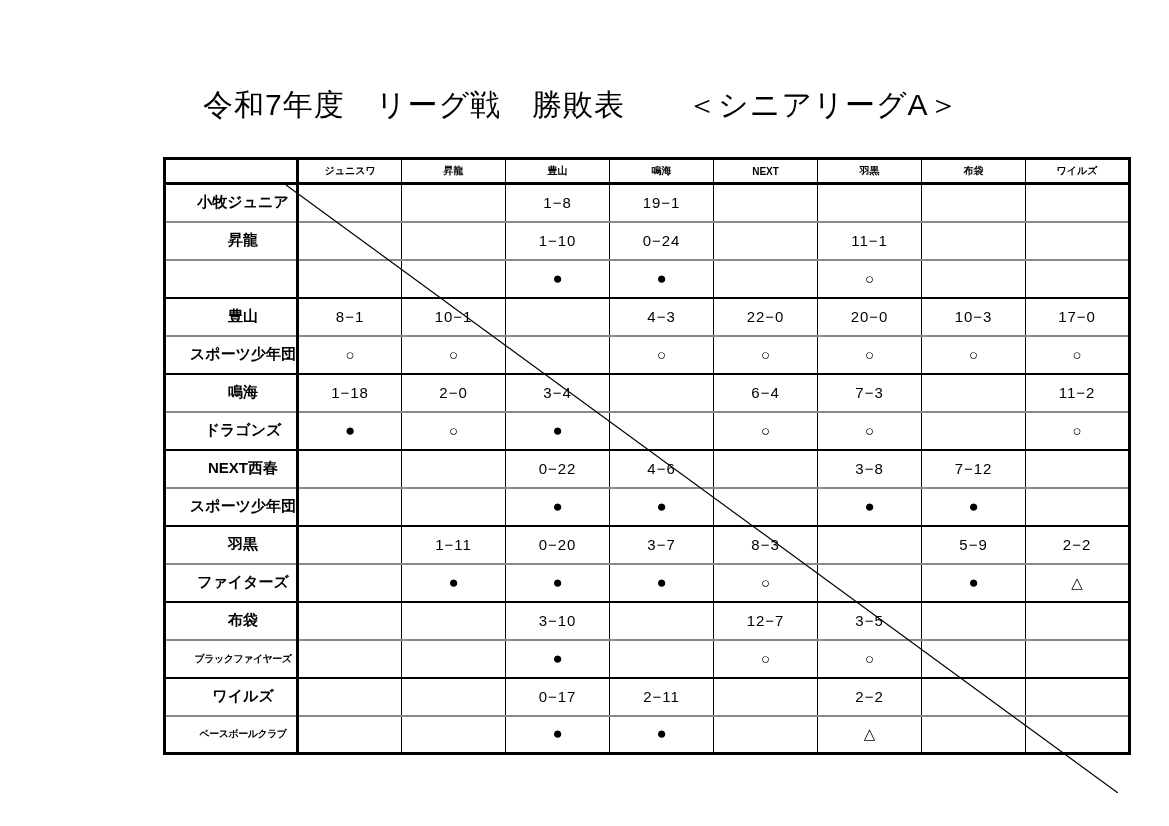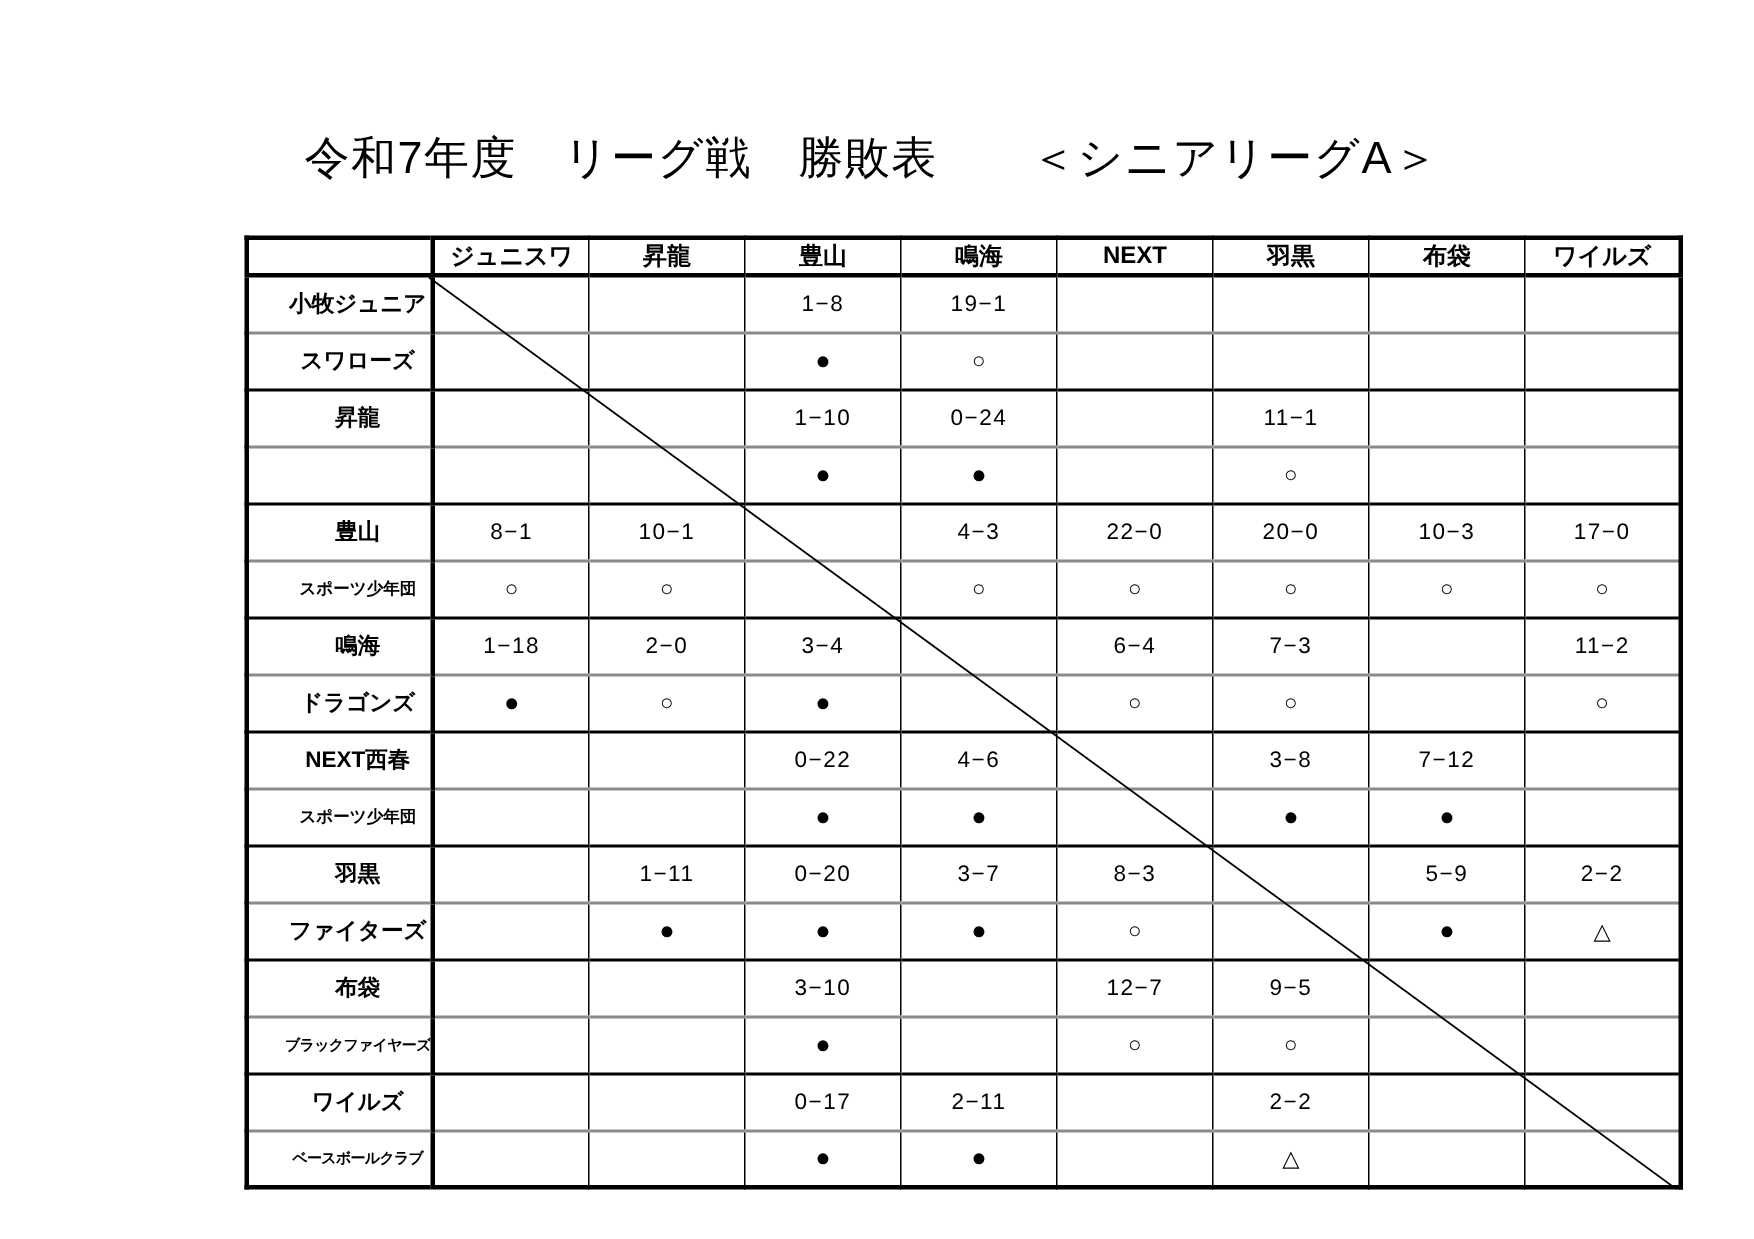--- a/index.html
+++ b/index.html
@@ -31,34 +31,34 @@
   }
   th, td {
     padding: 0;
     text-align: center;
     vertical-align: middle;
     white-space: nowrap;
     overflow: hidden;
   }
   th {
     width: 104px; height: 25px;
-    font-size: 16px; font-weight: bold;
+    font-size: 10px; font-weight: bold;
     border-right: 1px solid #000;
     border-bottom: 3px solid #000;
   }
   th.name-col, td.name-col { width: 120px; border-right: 3px solid #000; }
   tbody tr { height: 38px; }
   td {
     border-right: 1px solid #000;
     font-size: 15px;
   }
   tr.score-row td { border-bottom: 2px solid #8a8a8a; }
   tr.mark-row td { border-bottom: 2px solid #000; }
   td.name-col { font-weight: bold; font-size: 15px; padding-left: 24px; }
-  td.name-col.sm { font-size: 11px; margin-top: 32px; }
+  td.name-col.sm { font-size: 15px; margin-top: 32px; }
   td.name-col.xs { font-size: 10px; letter-spacing: -0.5px; margin-top: 48px; }
   td.score-cell { letter-spacing: 1px; }
   td.mark-cell { font-size: 15px; }
   td.mark-cell.filled { font-size: 17px; }
   svg.diagonal {
     position: absolute;
     left: 3px; top: 3px;
     pointer-events: none;
   }
 </style>
@@ -87,31 +87,20 @@
           <td class="name-col">小牧ジュニア</td>
           <td class="score-cell"></td>
           <td class="score-cell"></td>
           <td class="score-cell">1−8</td>
           <td class="score-cell">19−1</td>
           <td class="score-cell"></td>
           <td class="score-cell"></td>
           <td class="score-cell"></td>
           <td class="score-cell"></td>
         </tr>
-        <tr class="mark-row">
-          <td class="name-col">スワローズ</td>
-          <td class="mark-cell"></td>
-          <td class="mark-cell"></td>
-          <td class="mark-cell filled">●</td>
-          <td class="mark-cell">○</td>
-          <td class="mark-cell"></td>
-          <td class="mark-cell"></td>
-          <td class="mark-cell"></td>
-          <td class="mark-cell"></td>
-        </tr>
         <tr class="score-row">
           <td class="name-col">昇龍</td>
           <td class="score-cell"></td>
           <td class="score-cell"></td>
           <td class="score-cell">1−10</td>
           <td class="score-cell">0−24</td>
           <td class="score-cell"></td>
           <td class="score-cell">11−1</td>
           <td class="score-cell"></td>
           <td class="score-cell"></td>
@@ -215,21 +204,21 @@
           <td class="mark-cell filled">●</td>
           <td class="mark-cell">△</td>
         </tr>
         <tr class="score-row">
           <td class="name-col">布袋</td>
           <td class="score-cell"></td>
           <td class="score-cell"></td>
           <td class="score-cell">3−10</td>
           <td class="score-cell"></td>
           <td class="score-cell">12−7</td>
-          <td class="score-cell">9−5</td>
+          <td class="score-cell">3−5</td>
           <td class="score-cell"></td>
           <td class="score-cell"></td>
         </tr>
         <tr class="mark-row">
           <td class="name-col xs">ブラックファイヤーズ</td>
           <td class="mark-cell"></td>
           <td class="mark-cell"></td>
           <td class="mark-cell filled">●</td>
           <td class="mark-cell"></td>
           <td class="mark-cell">○</td>

